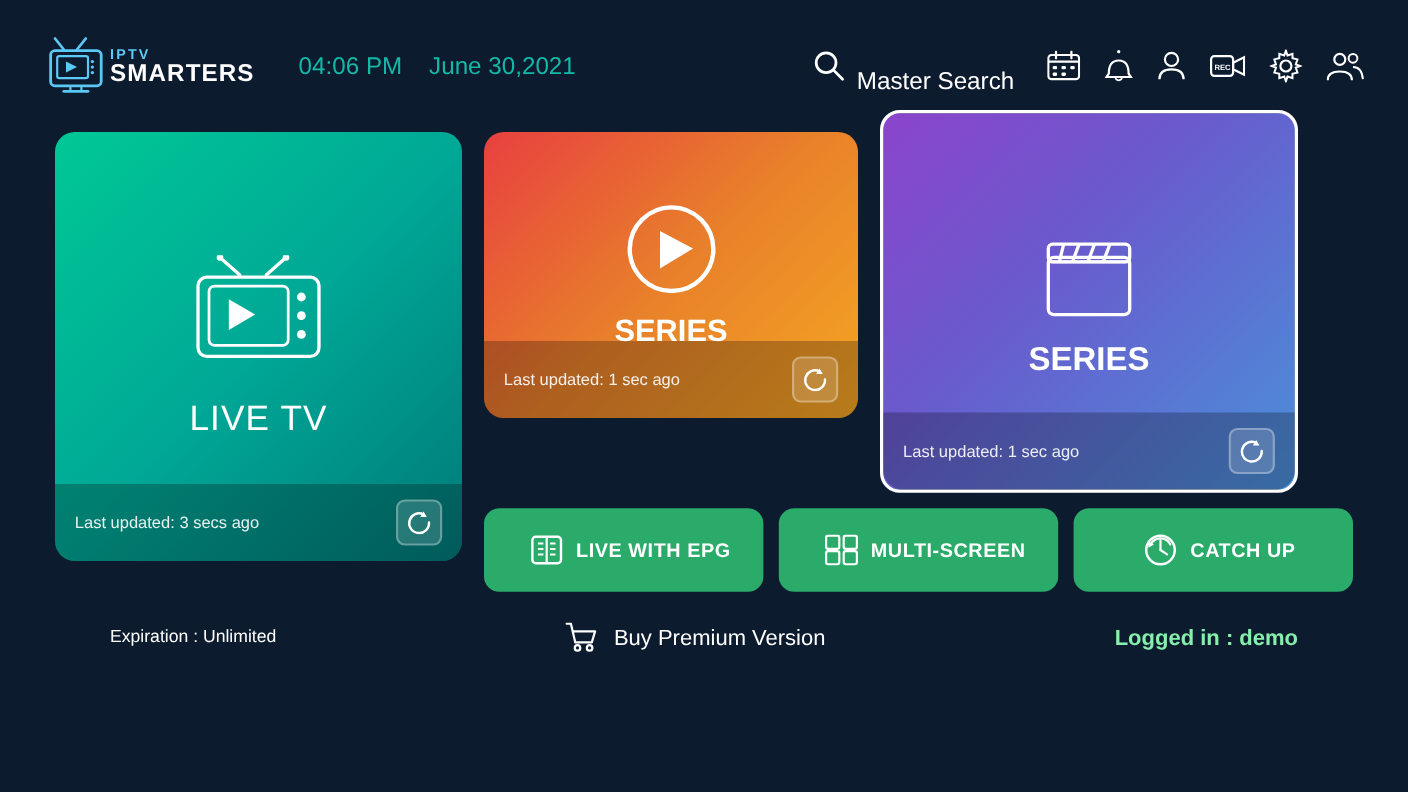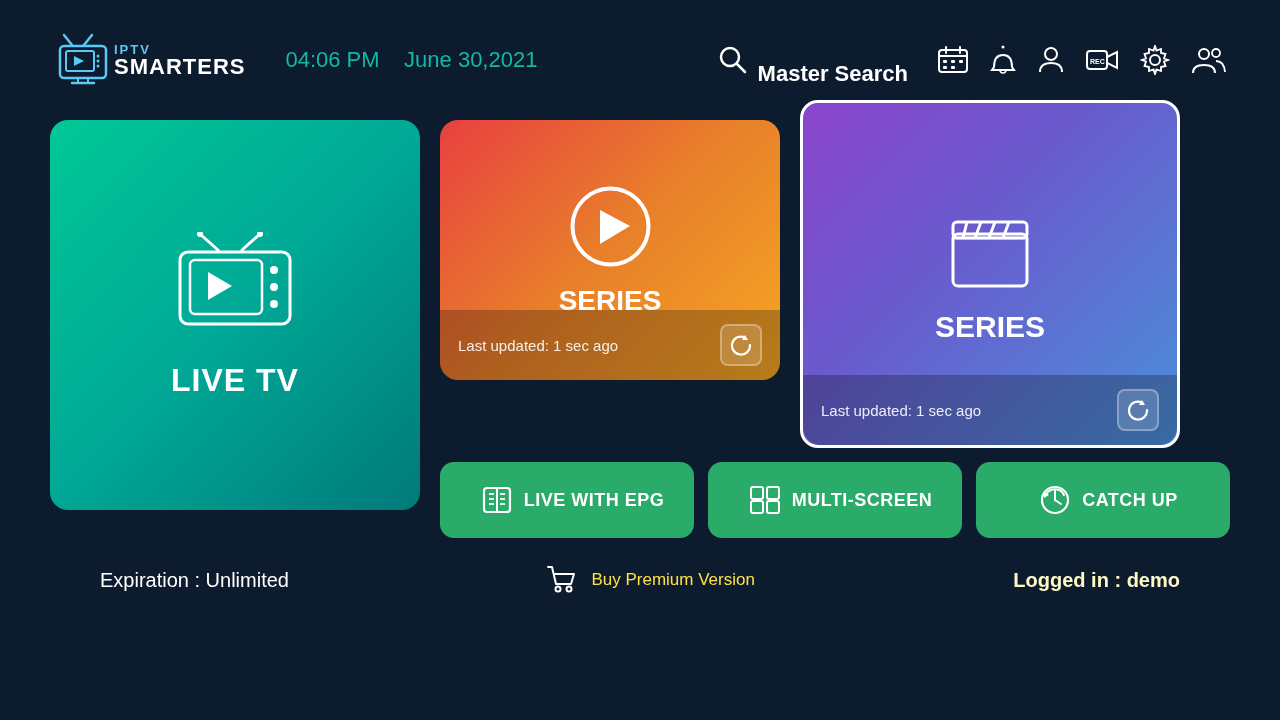--- a/index.html
+++ b/index.html
@@ -10,21 +10,21 @@
       font-family: 'Segoe UI', Arial, sans-serif;
       color: white;
       overflow: hidden;
       position: relative;
     }
 
     
     .header {
       display: flex;
       align-items: center;
-      padding: 18px 54px;
+      padding: 18px 40px;
       height: 120px;
     }
     .logo {
       display: flex;
       align-items: center;
       gap: 0;
     }
     .logo-tv {
       width: 60px;
       height: 55px;
@@ -60,21 +60,21 @@
       gap: 10px;
       cursor: pointer;
     }
     .header-search .search-icon-svg {
       width: 30px;
       height: 30px;
     }
     .header-search-label {
       font-size: 22px;
       color: white;
-      font-weight: 700;
+      font-weight: 400;
       margin-top: 28px;
     }
     .header-icons {
       display: flex;
       align-items: center;
       gap: 22px;
       margin-left: 30px;
     }
     .header-icon-btn {
       cursor: pointer;
@@ -106,21 +106,21 @@
       display: flex;
       flex-direction: column;
       align-items: center;
       justify-content: center;
       position: relative;
       cursor: pointer;
       flex-shrink: 0;
     }
     .card-live-tv .card-label {
       font-size: 32px;
-      font-weight: 700;
+      font-weight: 400;
       color: white;
       margin-top: 20px;
       letter-spacing: 1px;
     }
     .card-footer {
       position: absolute;
       bottom: 0;
       left: 0;
       right: 0;
       background: rgba(0,0,0,0.25);
@@ -230,38 +230,38 @@
     }
 
     
     .footer {
       display: flex;
       align-items: center;
       justify-content: space-between;
       padding: 28px 50px 0 50px;
     }
     .footer-expiry {
+      font-size: 16px;
+      color: white;
+    }
+    .footer-buy {
+      display: flex;
+      align-items: center;
+      gap: 14px;
       font-size: 20px;
-      color: white;
-    }
-    .footer-buy {
-      display: flex;
-      align-items: center;
-      gap: 14px;
-      font-size: 17px;
-      color: #fde047;
+      color: #ffffff;
       cursor: pointer;
     }
     .footer-logged {
       font-size: 20px;
       color: white;
     }
     .footer-logged span {
       font-weight: 700;
-      color: #fef9c3;
+      color: #86efac;
     }
   </style>
 </head>
 <body>
 
 <div class="header">
 
   <div class="logo">
     <svg class="logo-tv" viewBox="0 0 60 55" fill="none" xmlns="http://www.w3.org/2000/svg">
 
@@ -380,20 +380,29 @@
 
         <rect x="20" y="28" width="72" height="54" rx="5" fill="none" stroke="white" stroke-width="2.5"></rect>
 
         <polygon points="38,40 38,68 62,54" fill="white"></polygon>
 
         <circle cx="104" cy="38" r="4" fill="white"></circle>
         <circle cx="104" cy="55" r="4" fill="white"></circle>
         <circle cx="104" cy="72" r="4" fill="white"></circle>
       </svg>
       <div class="card-label">LIVE TV</div>
+      <div class="card-footer">
+        <span class="card-footer-text">Last updated: 3 secs ago</span>
+        <div class="refresh-btn">
+          <svg width="22" height="22" viewBox="0 0 22 22" fill="none">
+            <path d="M20 11 A9 9 0 1 1 15 3.5" stroke="white" stroke-width="2.2" fill="none" stroke-linecap="round"></path>
+            <polygon points="15,1 18,6 12,6" fill="white"></polygon>
+          </svg>
+        </div>
+      </div>
     </div>
 
     <div class="right-column">
 
       <div class="top-right-row">
 
         <div class="card-movies">
 
           <svg width="85" height="85" viewBox="0 0 85 85" fill="none">
             <circle cx="42.5" cy="42.5" r="38" stroke="white" stroke-width="4"></circle>

